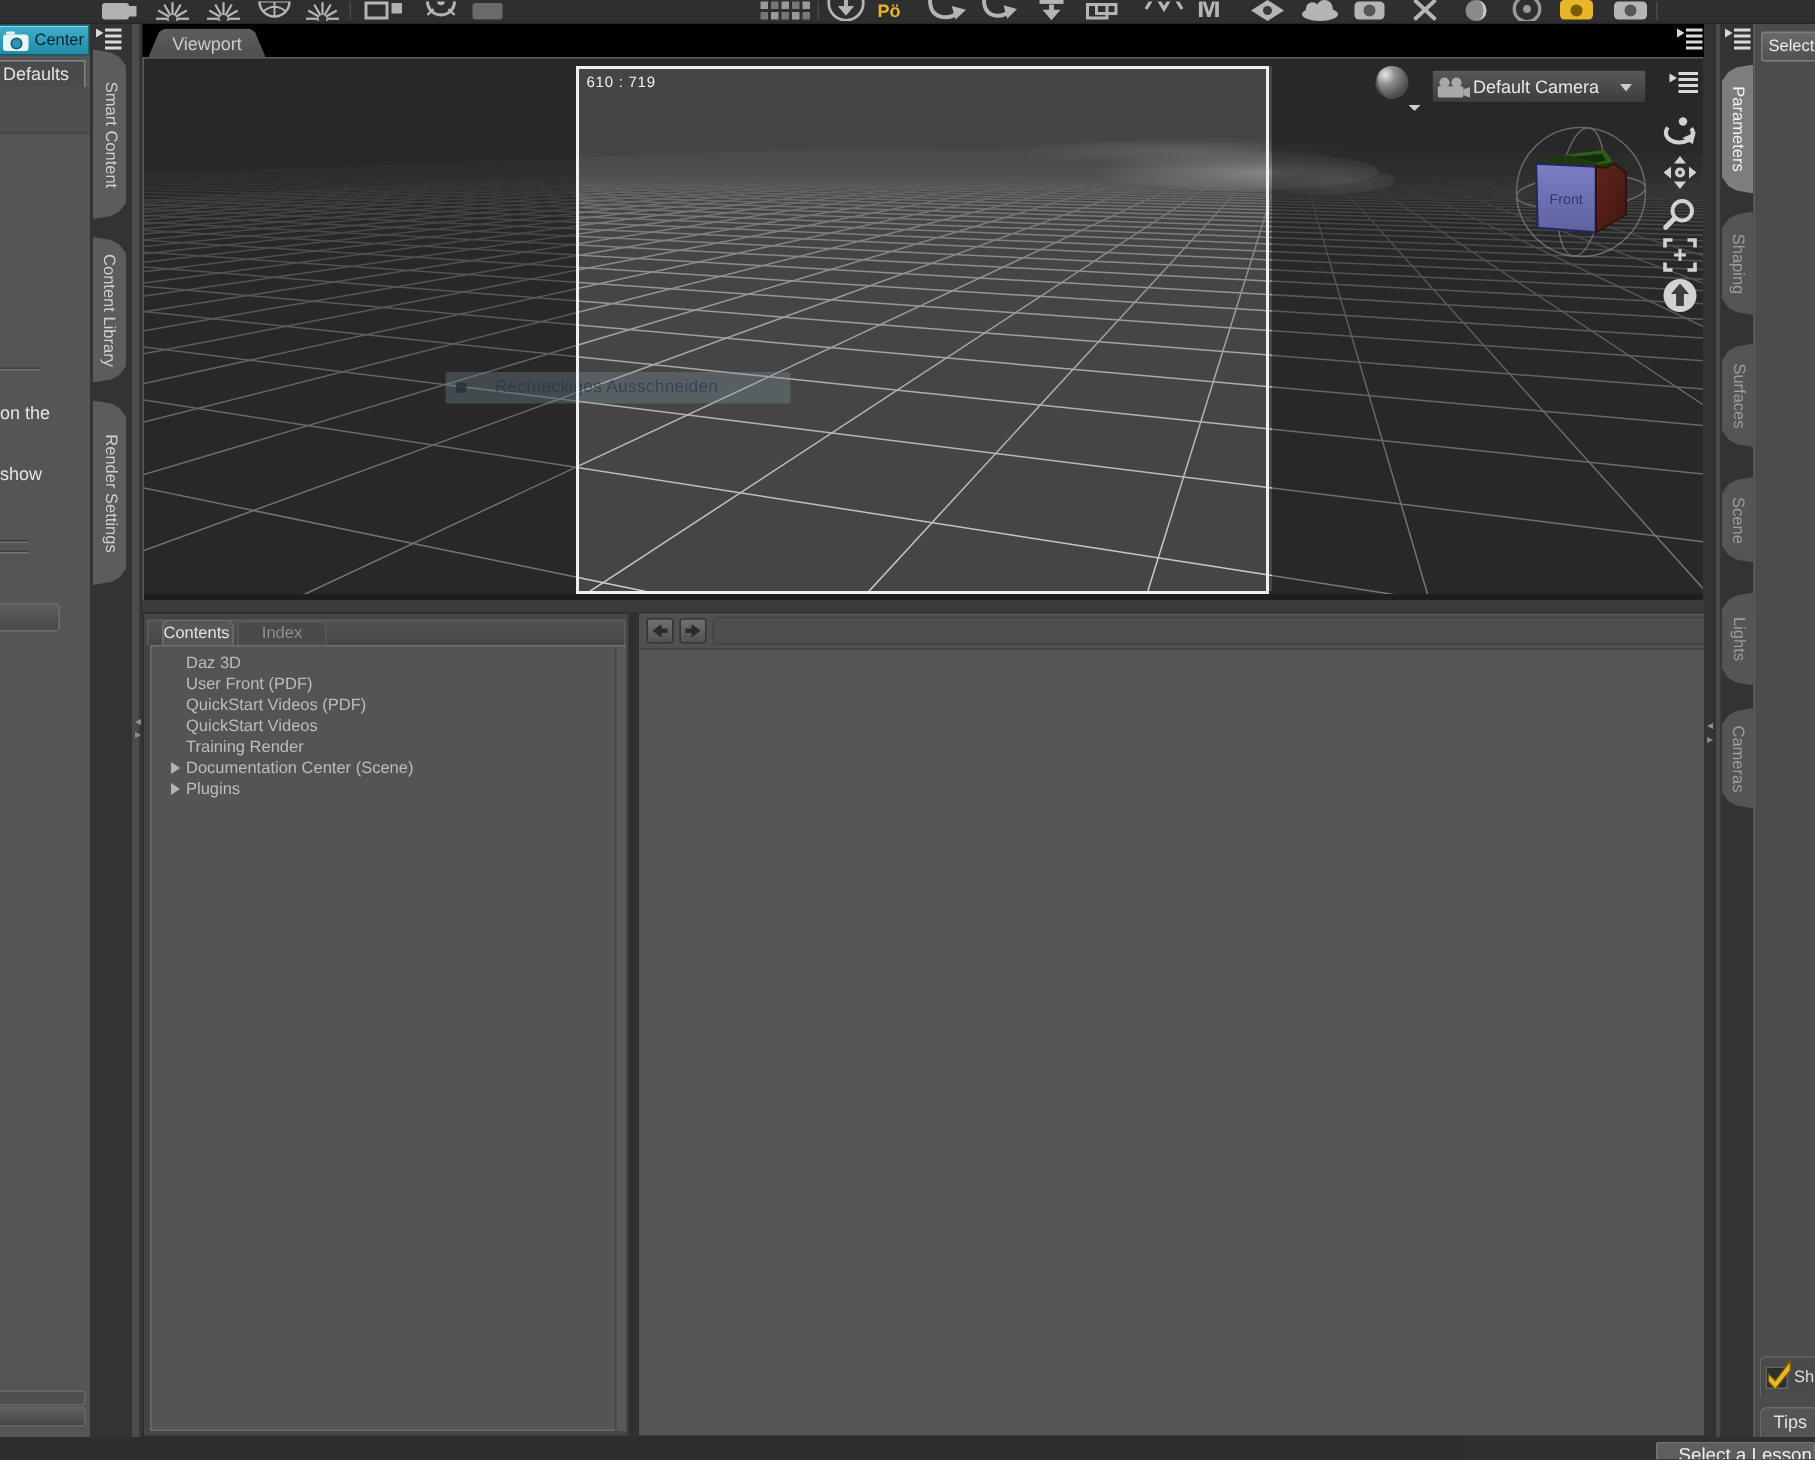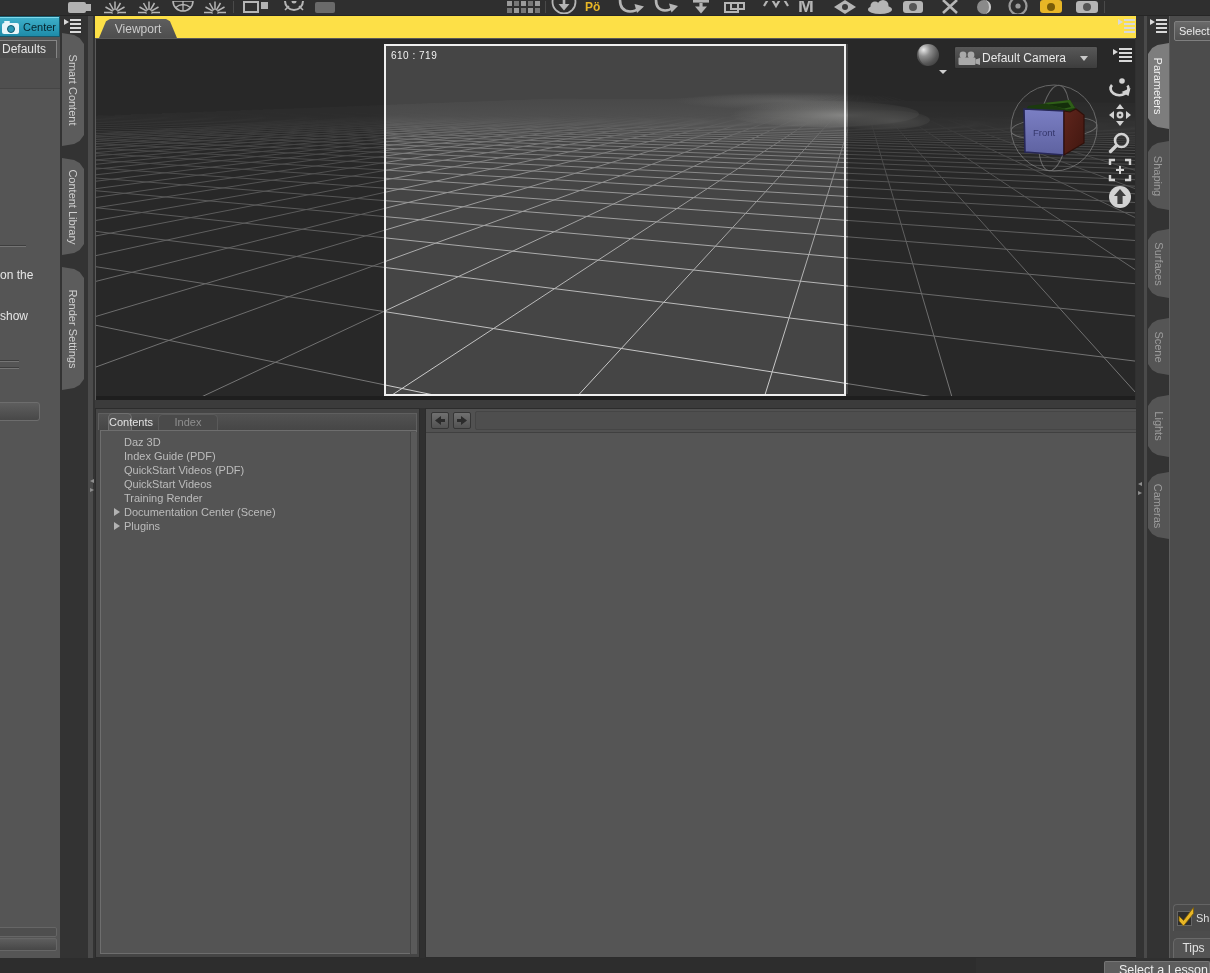--- a/index.html
+++ b/index.html
@@ -32,37 +32,37 @@
 #rtabs{left:1147px;top:16px;width:22px;height:942px;background:#333333}
 
 #rightpanel{left:1169px;top:16px;width:41px;height:942px;background:#4c4c4c;border-left:1px solid #5e5e5e}
 #selbtn{position:absolute;left:4px;top:5px;width:40px;height:20px;background:linear-gradient(#6a6a6a,#505050);border:1px solid #7f7f7f;border-radius:2px;color:#ececec;font-size:11px;line-height:18px;padding-left:4px;overflow:hidden}
 #shobox{position:absolute;left:3px;top:888px;width:40px;height:27px;border-top:1px solid #646464;border-left:1px solid #646464;border-radius:4px 0 0 0;background:#4a4a4a}
 #shochk{position:absolute;left:3px;top:6px;width:15px;height:15px;background:#2e2e2e;border:1px solid #666}
 #shotxt{position:absolute;left:22px;top:7px;color:#dedede;font-size:11px}
 #tipsbox{position:absolute;left:3px;top:922px;width:40px;height:20px;border-top:1px solid #6a6a6a;border-left:1px solid #6a6a6a;border-radius:5px 0 0 0;background:#545454;color:#e2e2e2;font-size:12px;text-align:center;line-height:19px}
 
 #center{left:95px;top:16px;width:1041px;height:942px;background:#303030}
-#vptabrow{position:absolute;left:0;top:0;width:1041px;height:22px;background:#fde047}
+#vptabrow{position:absolute;left:0;top:0;width:1041px;height:22px;background:#000000}
 #vptab{position:absolute;left:4px;top:3px;width:78px;height:19px;background:linear-gradient(#5e5e5e,#4e4e4e);clip-path:polygon(0 100%,9% 12%,14% 0,86% 0,91% 12%,100% 100%);color:#cbcbcb;font-size:12px;text-align:center;line-height:20px}
 #viewport{position:absolute;left:0;top:22px;width:1040px;height:362px;background:#454545;border-top:1px solid #5a5a5a;border-left:1px solid #5a5a5a;overflow:hidden}
 #vpsvg{position:absolute;left:0;top:0}
 .dim{position:absolute;background:rgba(0,0,0,0.42)}
 #frame{position:absolute;left:288px;top:5px;width:462px;height:352px;border:2px solid #efefef}
 #fmlabel{position:absolute;left:295px;top:11px;color:#f2f2f2;font-size:10px;letter-spacing:0.5px}
 #tooltip{position:absolute;left:201px;top:209px;width:230px;height:21px;background:rgba(130,155,170,0.30);border-radius:2px}
 #tooltip .dot{position:absolute;left:7px;top:7px;width:7px;height:7px;background:rgba(30,45,60,0.75);border-radius:2px}
 #tooltip .tx{position:absolute;left:33px;top:4px;font-size:11.5px;color:rgba(40,56,72,0.7);letter-spacing:0.2px}
 #camdrop{position:absolute;left:858px;top:7px;width:144px;height:23px;background:linear-gradient(#585858,#3d3d3d);border:1px solid #262626;border-radius:2px}
 #camdrop .lbl{position:absolute;left:27px;top:4px;color:#e8e8e8;font-size:12px}
 #camdrop .arr{position:absolute;right:9px;top:9px;width:0;height:0;border-left:4.5px solid transparent;border-right:4.5px solid transparent;border-top:5.5px solid #c9c9c9}
 
 #helpleft{position:absolute;left:0;top:392px;width:325px;height:550px;background:#454545;border:1px solid #2c2c2c}
 #hltabbar{position:absolute;left:2px;top:4px;width:319px;height:17px;background:linear-gradient(#525252,#464646);border:1px solid #5f5f5f;border-bottom:none}
-#tabContents{position:absolute;left:12px;top:4px;width:24px;height:17px;background:#575757;border:1px solid #6f6f6f;border-bottom:none;border-radius:5px 5px 0 0;color:#e2e2e2;font-size:11px;text-align:center;line-height:16px}
+#tabContents{position:absolute;left:12px;top:4px;width:48px;height:17px;background:#575757;border:1px solid #6f6f6f;border-bottom:none;border-radius:5px 5px 0 0;color:#e2e2e2;font-size:11px;text-align:left;line-height:16px}
 #tabIndex{position:absolute;left:62px;top:5px;width:60px;height:16px;background:#4a4a4a;border:1px solid #5a5a5a;border-bottom:none;border-radius:5px 5px 0 0;color:#8f8f8f;font-size:11px;text-align:center;line-height:15px}
 #hlcontent{position:absolute;left:4px;top:21px;width:317px;height:524px;background:#545454;border:1px solid #6e6e6e}
 #hlcontent .item{position:absolute;left:23px;color:#bcbcbc;font-size:11px;white-space:nowrap}
 #hlcontent .tri{position:absolute;left:13px;width:0;height:0;border-top:4px solid transparent;border-bottom:4px solid transparent;border-left:6px solid #b2b2b2}
 #hlsb{position:absolute;left:309px;top:1px;width:7px;height:522px;background:#5a5a5a;border-left:1px solid #454545}
 #helpright{position:absolute;left:330px;top:392px;width:806px;height:550px;background:#555555;border:1px solid #2c2c2c}
 #hrbar{position:absolute;left:0;top:0;width:804px;height:24px;background:#515151;border-bottom:1px solid #404040}
 .navbtn{position:absolute;top:3px;width:18px;height:17px;background:linear-gradient(#707070,#525252);border:1px solid #353535;border-radius:2px}
 #hraddr{position:absolute;left:49px;top:2px;width:750px;height:19px;background:#4e4e4e;border:1px solid #454545;border-radius:2px}
 
@@ -393,20 +393,24 @@
       </g>
       <ellipse cx="728" cy="75" rx="95" ry="13" fill="url(#haze)"></ellipse>
       <ellipse cx="695" cy="62" rx="115" ry="9" fill="url(#haze2)"></ellipse>
       <ellipse cx="786" cy="81" rx="48" ry="10" fill="url(#haze)" opacity="0.85"></ellipse>
     </svg>
     <div class="dim" style="left:0;top:0;width:288px;height:362px"></div>
     <div class="dim" style="left:752px;top:0;width:288px;height:362px"></div>
     <div class="dim" style="left:288px;top:0;width:464px;height:5px"></div>
     <div class="dim" style="left:288px;top:355px;width:464px;height:3px"></div>
     <div style="position:absolute;left:0;top:357px;width:1040px;height:5px;background:#1e1e1e"></div>
+    <div id="tooltip">
+        <span class="dot"></span>
+        <span class="tx">Rechteckiges Ausschneiden</span>
+      </div>
     <div id="frame"></div>
     <div id="fmlabel">610 : 719</div>
     <div id="camdrop">
       <svg style="position:absolute;left:2px;top:4px" width="24" height="15" viewBox="0 0 24 15">
         <circle cx="6" cy="4" r="3.4" fill="#a9a9a9"></circle>
           <circle cx="14" cy="4" r="3.4" fill="#a9a9a9"></circle>
         <rect x="1.5" y="6.5" width="17" height="7.5" rx="1" fill="#a9a9a9"></rect>
         <path d="M18.5 8.5 L23 7 L23 14 L18.5 12.5 Z" fill="#a9a9a9"></path>
       </svg>
       <span class="lbl">Default Camera</span>
@@ -491,21 +495,21 @@
   <path d="M12 4 L18 11 L14.6 11 L14.6 19 L9.4 19 L9.4 11 L6 11 Z" fill="#3d3d3d"></path>
 </svg>
   </div>
   <div style="position:absolute;left:0;top:384px;width:1041px;height:8px;background:#3b3b3b"></div>
   <div id="helpleft">
     <div id="hltabbar"></div>
     <div id="tabContents">Contents</div>
     <div id="tabIndex">Index</div>
     <div id="hlcontent">
       <div class="item" style="top:5px">Daz 3D</div>
-      <div class="item" style="top:19px">Index Guide (PDF)</div>
+      <div class="item" style="top:19px">User Front (PDF)</div>
       <div class="item" style="top:33px">QuickStart Videos (PDF)</div>
       <div class="item" style="top:47px">QuickStart Videos</div>
       <div class="item" style="top:61px">Training Render</div>
       <div class="tri" style="top:77px"></div>
         <div class="item" style="top:75px">Documentation Center (Scene)</div>
       <div class="tri" style="top:91px"></div>
         <div class="item" style="top:89px">Plugins</div>
       <div id="hlsb"></div>
     </div>
   </div>

